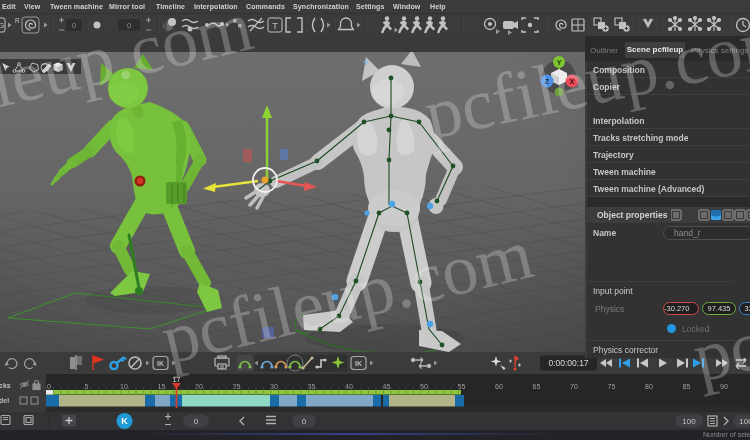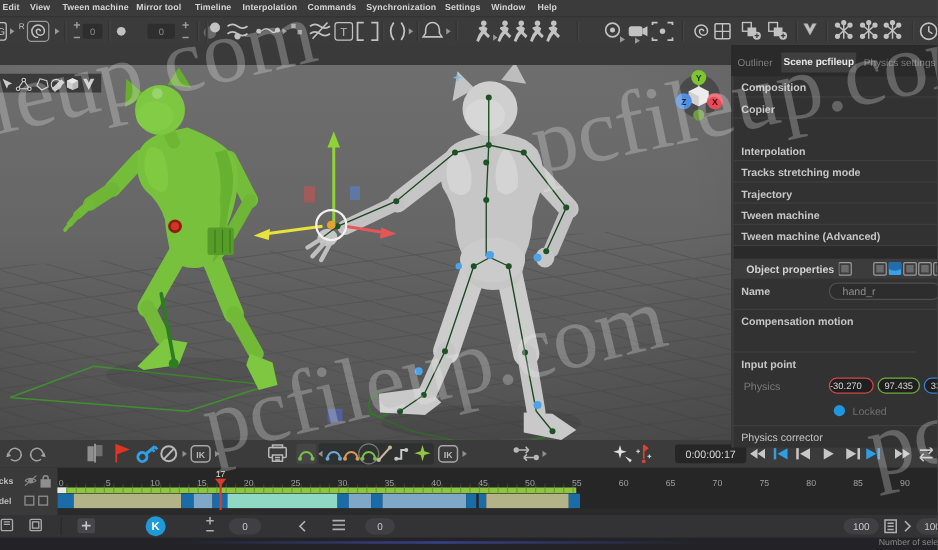--- a/index.html
+++ b/index.html
@@ -447,24 +447,21 @@
         <rect x="54" y="3" width="6" height="6" fill="#9a9a9a" opacity="0.5"></rect>
         <rect x="64" y="1" width="10" height="10" rx="1" fill="none" stroke="#9a9a9a" stroke-width="1"></rect>
         <rect x="66" y="3" width="6" height="6" fill="#9a9a9a" opacity="0.5"></rect>
         <rect x="76" y="1" width="10" height="10" rx="1" fill="none" stroke="#9a9a9a" stroke-width="1"></rect>
         <rect x="78" y="3" width="6" height="6" fill="#9a9a9a" opacity="0.5"></rect>
       </svg>
       <div style="position:absolute;left:0;top:187px;width:165px;height:20px;font-size:8.5px;font-weight:600;color:#c6c6c6">
         <span style="position:absolute;left:8px;top:5px">Name</span>
         <div style="position:absolute;left:78px;top:3px;width:90px;height:14px;background:#2d2d2d;border:1px solid #4e4e4e;border-radius:8px;color:#8f8f8f;font-weight:400;padding-left:10px;line-height:13px">hand_r</div>
       </div>
-      <div style="position:absolute;left:0;top:211px;width:165px;height:17px;border-top:1px solid #3e3e3e;font-size:8.5px;font-weight:600;color:#c6c6c6">
-        <span style="position:absolute;left:8px;top:4px">Compensation motion</span>
-      </div>
-      <div style="position:absolute;left:0;top:245px;width:148px;height:17px;border-top:1px solid #3e3e3e;font-size:8.5px;font-weight:700;color:#c6c6c6">
+      <div style="position:absolute;left:0;top:245px;width:148px;height:17px;border-top:1px solid #3e3e3e;font-size:8.5px;font-weight:400;color:#c6c6c6">
         <span style="position:absolute;left:8px;top:4px">Input point</span>
       </div>
       <span style="position:absolute;left:10px;top:268px;font-size:8.5px;color:#7a7a7a">Physics</span>
       <div style="position:absolute;left:78px;top:266px;width:36px;height:13px;background:#1f1f1f;border:1.3px solid #d04848;border-radius:8px;color:#d8d8d8;font-size:7.5px;line-height:11px">-30.270</div>
       <div style="position:absolute;left:117px;top:266px;width:34px;height:13px;background:#1f1f1f;border:1.3px solid #6fae3c;border-radius:8px;color:#d8d8d8;font-size:7.5px;text-align:center;line-height:11px">97.435</div>
       <div style="position:absolute;left:154px;top:266px;width:30px;height:13px;background:#1f1f1f;border:1.3px solid #3a7fd0;border-radius:8px;color:#d8d8d8;font-size:7.5px;text-align:center;line-height:11px">33.96</div>
       <div style="position:absolute;left:82px;top:288px;width:9px;height:9px;border-radius:50%;background:#2196e0"></div>
       <span style="position:absolute;left:97px;top:288px;font-size:8.5px;color:#6f6f6f">Locked</span>
       <div style="position:absolute;left:0;top:304px;width:165px;height:1px;background:#3e3e3e"></div>
       <span style="position:absolute;left:8px;top:309px;font-size:8.5px;font-weight:400;color:#c6c6c6">Physics corrector</span>

